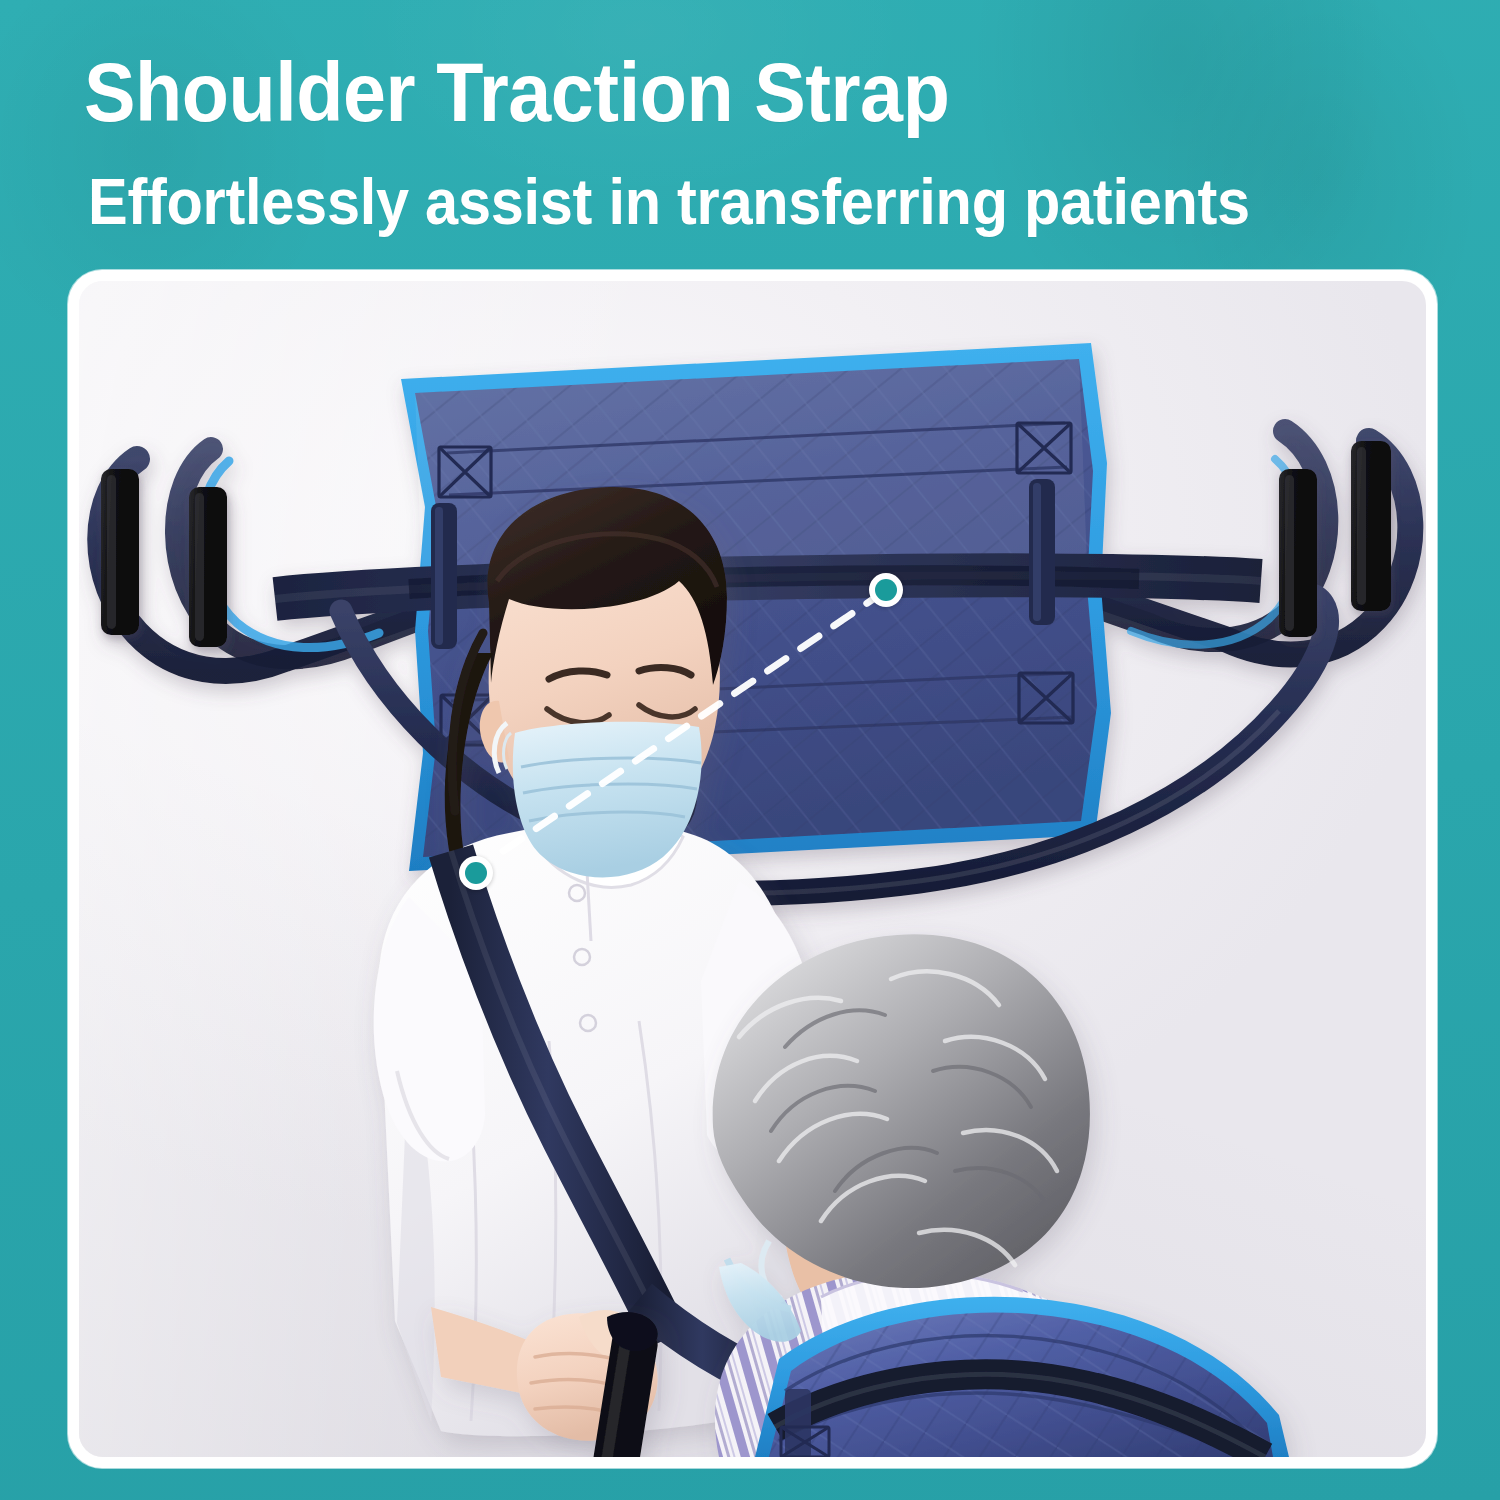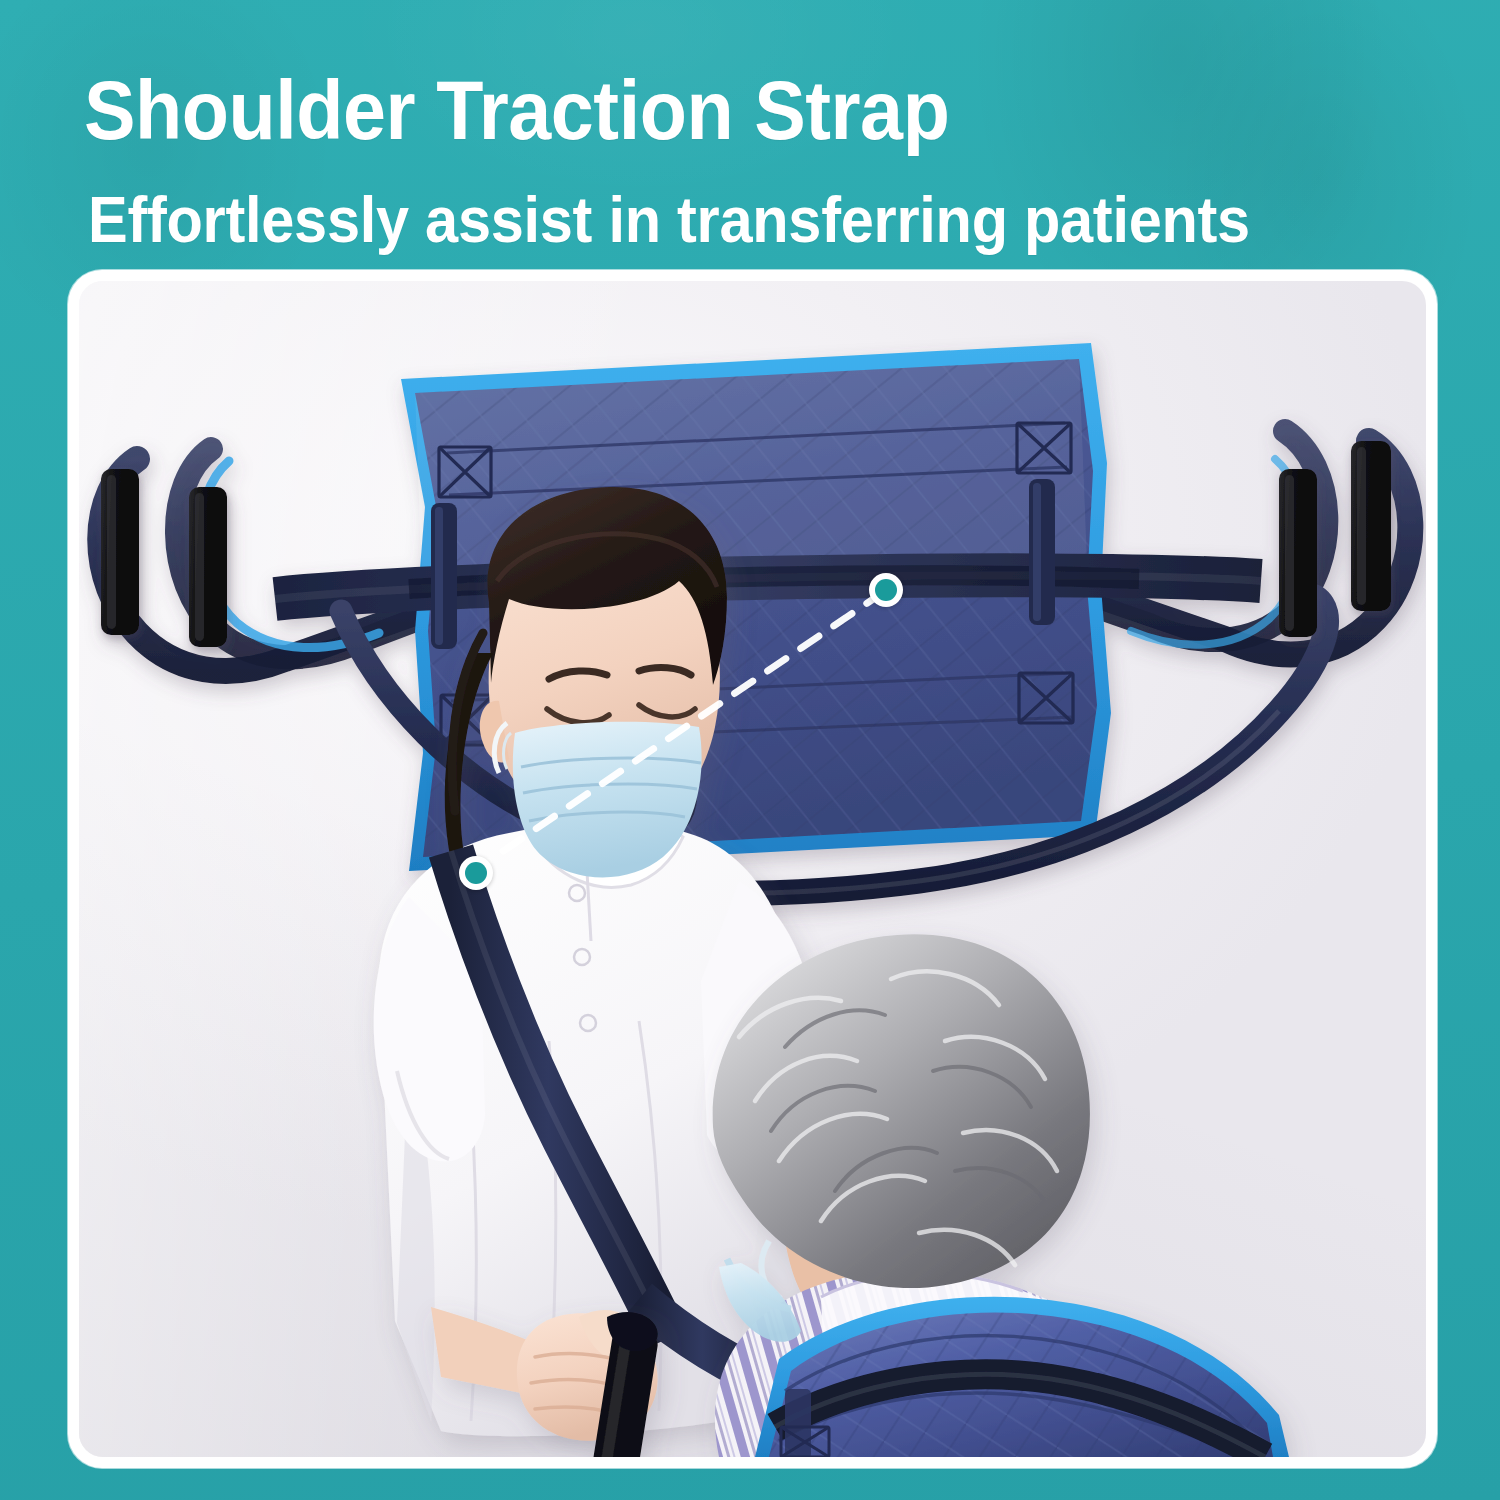--- a/index.html
+++ b/index.html
@@ -26,21 +26,20 @@
       radial-gradient(ellipse 260px 300px at 150px 150px, rgba(0,0,0,.045), rgba(0,0,0,0) 72%),
       radial-gradient(ellipse 420px 260px at 640px 30px, rgba(255,255,255,.045), rgba(255,255,255,0) 70%),
       linear-gradient(175deg, #2FAEB3 0%, #2AA6AC 55%, #27A0A7 100%);
     pointer-events:none;
   }
 
   
   .header{
     position:absolute; left:0; top:0; width:1500px; height:268px;
     z-index:3;
-    margin-top:18px;
   }
   .title{
     position:absolute; left:84px; top:48px;
     font-size:84px; line-height:88px;
     font-weight:700; color:#ffffff;
     letter-spacing:-0.5px;
     transform:scaleX(.92); transform-origin:left center;
     white-space:nowrap;
     text-shadow:0 1px 1px rgba(0,0,0,.06);
   }

